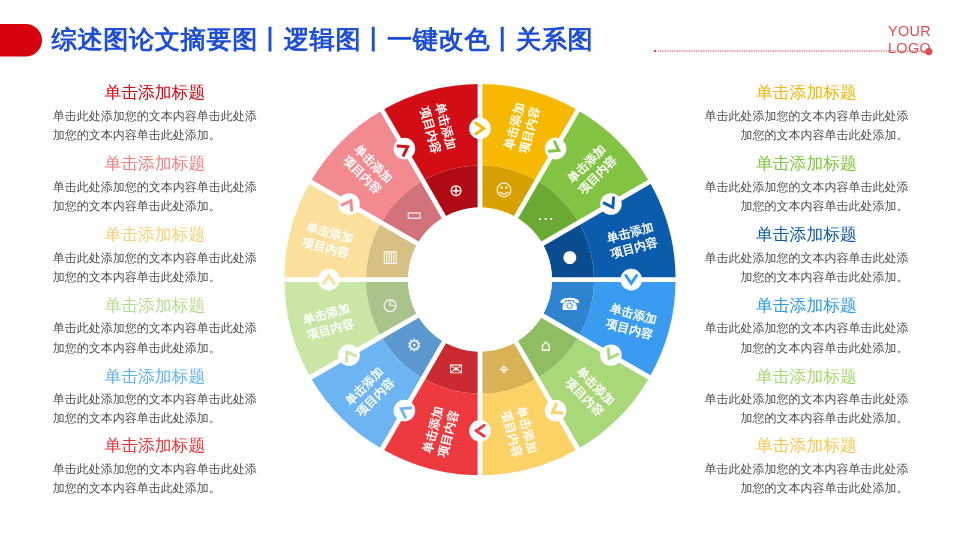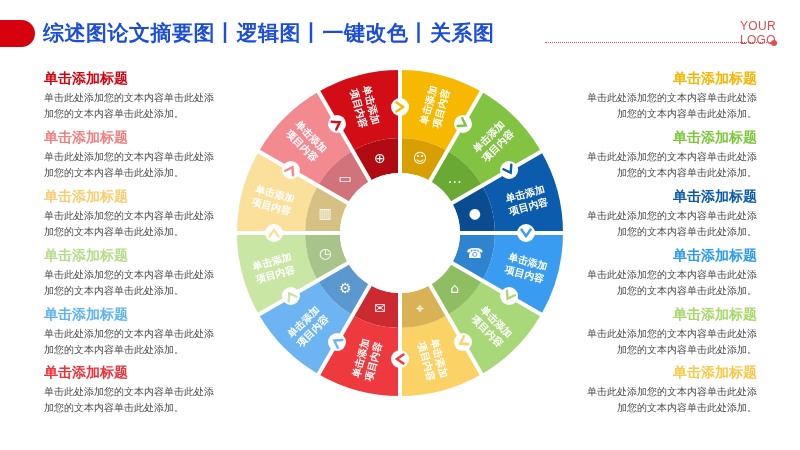--- a/index.html
+++ b/index.html
@@ -3,21 +3,21 @@
 <meta charset="utf-8">
 <style>
   html,body{margin:0;padding:0;}
   body{width:800px;height:450px;background:#ffffff;position:relative;overflow:hidden;font-family:"DejaVu Sans","Liberation Sans",sans-serif;}
   .hdr-bar{position:absolute;left:0;top:20px;width:35px;height:27px;background:#d6000f;border-radius:0 14px 14px 0;}
   .hdr-title{position:absolute;left:43px;top:17px;font-size:21px;font-weight:bold;color:#1d4ed8;letter-spacing:0.5px;white-space:nowrap;line-height:32px;}
   .logo{position:absolute;left:706px;top:19px;font-size:12px;color:#e04a52;font-family:"Liberation Sans",sans-serif;letter-spacing:0.3px;margin-left:34px;}
   .hdr-line{position:absolute;left:545px;top:42px;width:228px;border-top:1.5px dotted #e34c55;}
   .hdr-dot{position:absolute;left:771px;top:40px;width:6px;height:6px;border-radius:50%;background:#e34c55;}
   .block{position:absolute;width:170px;}
-  .block .t{font-size:14px;font-weight:bold;line-height:20px;white-space:nowrap;}
+  .block .t{font-size:14px;font-weight:normal;line-height:20px;white-space:nowrap;text-align:center;}
   .block .d{font-size:10px;color:#4a4a4a;line-height:16px;margin-top:2px;}
   .left{left:44px;text-align:left;}
   .right{left:587px;text-align:right;}
   svg{position:absolute;left:0;top:0;}
   .seglabel{font-size:10px;font-weight:bold;fill:#ffffff;}
 </style>
 </head>
 <body>
 
 <div class="hdr-bar"></div>

